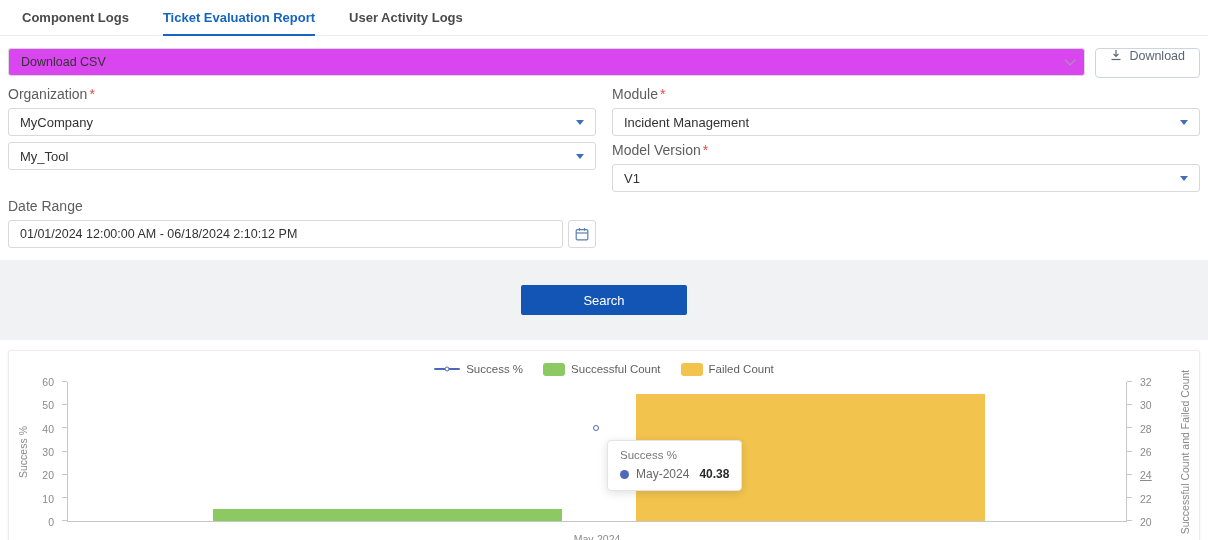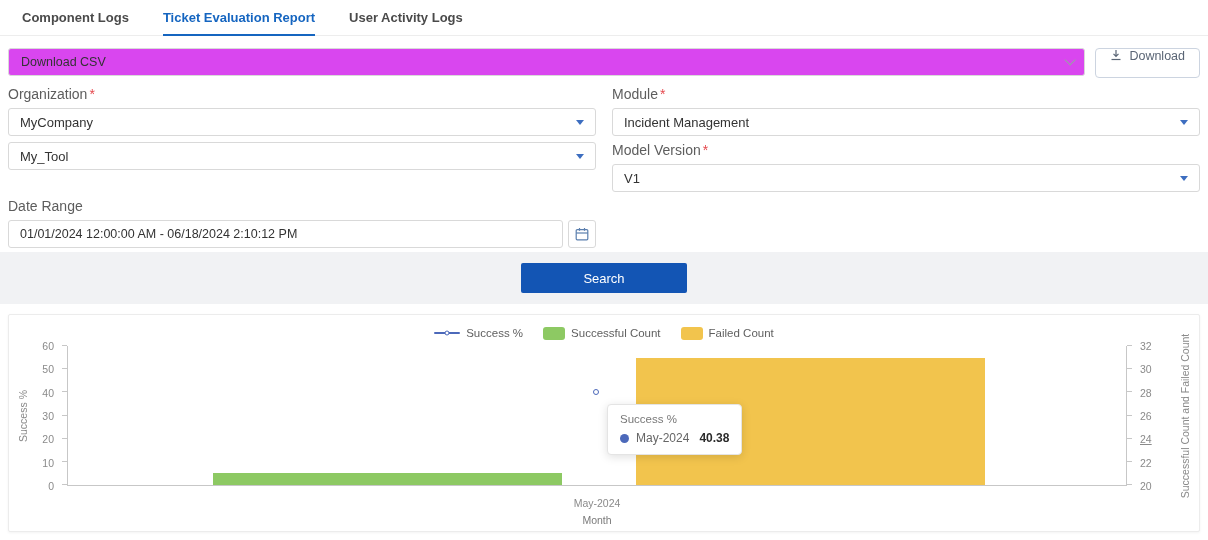--- a/index.html
+++ b/index.html
@@ -21,21 +21,21 @@
   .form-grid { display:grid; grid-template-columns:1fr 1fr; column-gap:16px; row-gap:6px; margin:8px 8px 0; }
   .fld-label { font-size:14px; color:#5d5d5d; margin-bottom:6px; display:block; }
   .req { color:#e5484d; margin-left:2px; }
   .select { height:28px; border:1px solid #d9d9d9; border-radius:3px; display:flex; align-items:center; justify-content:space-between; padding:0 11px; font-size:13px; color:#333; cursor:pointer; background:#fff; }
   .caret { width:0; height:0; border-left:4px solid transparent; border-right:4px solid transparent; border-top:5px solid #3d6ec0; }
   .date-wrap { display:flex; gap:5px; }
   .date-input { flex:1; height:28px; border:1px solid #d9d9d9; border-radius:3px; display:flex; align-items:center; padding:10px 11px; font-size:12.5px; color:#333; }
   .cal-btn { width:28px; height:28px; border:1px solid #d9d9d9; border-radius:3px; background:#fff; display:flex; align-items:center; justify-content:center; cursor:pointer; }
 
   
-  .search-band { margin-top:4px; background:#f1f2f4; height:52px; display:flex; align-items:center; justify-content:center; }
+  .search-band { margin-top:12px; background:#f1f2f4; height:80px; display:flex; align-items:center; justify-content:center; }
   .search-btn { width:166px; height:30px; background:#1355b4; border:none; border-radius:2px; color:#fff; font-size:13px; cursor:pointer; font-family:inherit; }
 
   
   .chart-card { margin:10px 8px; border:1px solid #ececec; border-radius:2px; background:#fff; height:218px; box-shadow:0 1px 3px rgba(0,0,0,.05); }
   .legend { display:flex; justify-content:center; align-items:center; gap:20px; padding-top:11px; font-size:11.5px; color:#5f5f5f; height:25px; }
   .legend-item { display:flex; align-items:center; gap:6px; cursor:pointer; }
   .lg-line { width:26px; height:2px; position:relative; border-radius:1px; background:#4c69ba; }
   .lg-circle { position:absolute; left:50%; top:50%; width:5px; height:5px; border:1.6px solid #4c69ba; border-radius:50%; background:#fff; transform:translate(-50%,-50%); }
   .lg-swatch { width:22px; height:13px; border-radius:3px; }
 

